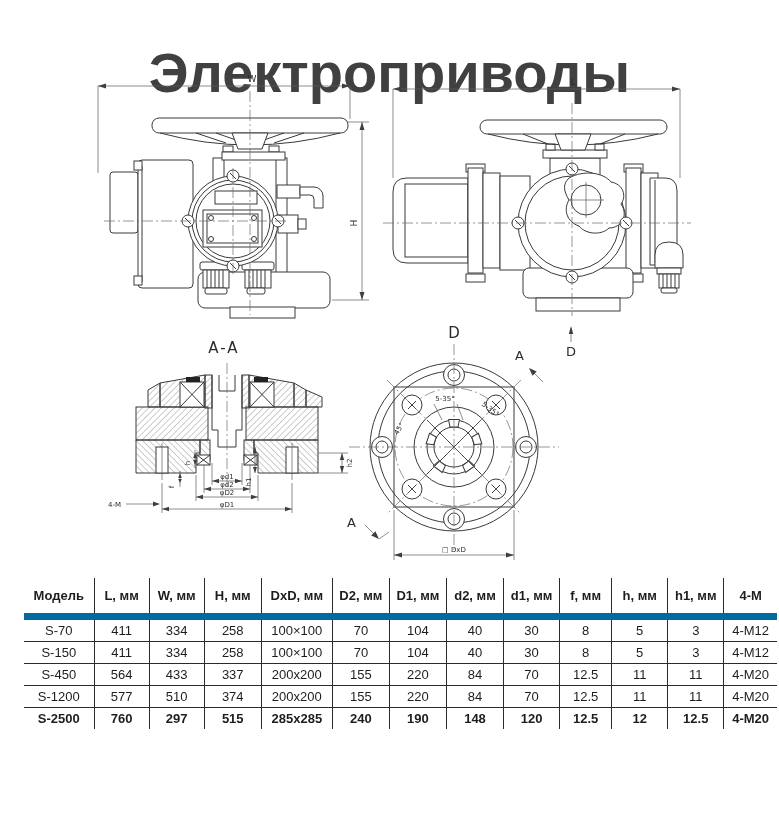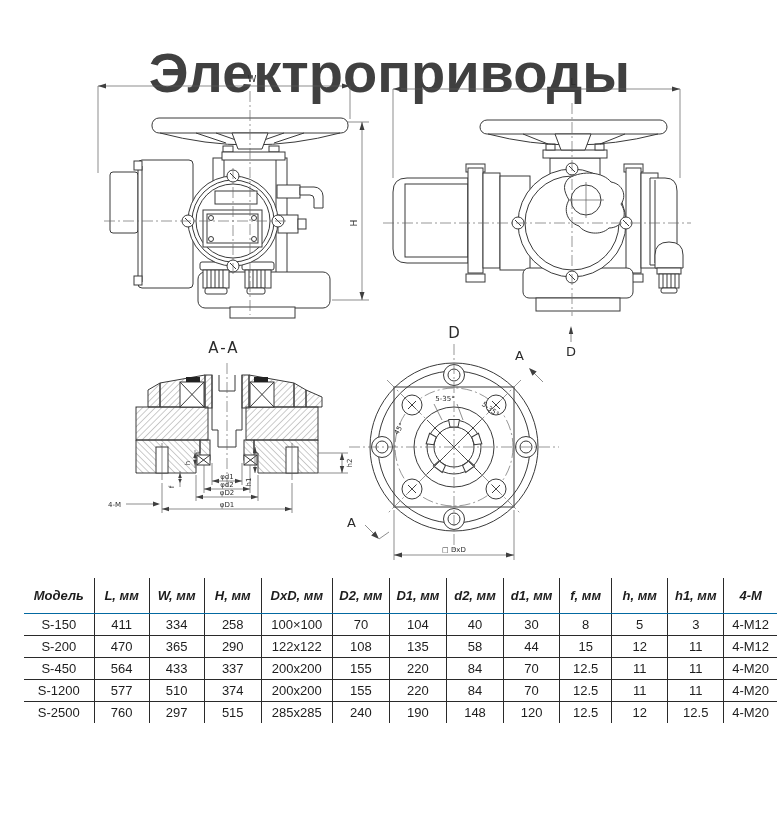--- a/index.html
+++ b/index.html
@@ -17,23 +17,23 @@
   .dimt{font-size:9px;}
   .smt{font-size:7px;}
   .bigt{font-size:15px;}
   .secArr{font-size:13px;}
   
   .spec{position:absolute;left:24px;top:578px;width:753px;border-collapse:collapse;
         table-layout:fixed;font-size:13px;color:#1d1d1d;}
   .spec th,.spec td{padding:0;text-align:center;vertical-align:middle;
         border-left:1px solid #2a2a2a;white-space:nowrap;overflow:hidden;}
   .spec tr > *:first-child{border-left:none;}
-  .spec th{height:35px;font-weight:bold;border-bottom:1px solid #0369a1;font-style:italic;}
+  .spec th{height:35px;font-weight:bold;border-bottom:7px solid #0369a1;}
   .spec td{height:21px;border-bottom:1px solid #2a2a2a;}
-  .spec tbody tr:last-child td{border-bottom:none;}
+  .spec tbody tr:last-child td{border-bottom:none;font-weight:bold;}
 </style>
 </head>
 <body>
 
 <div class="page">
 
   <h1 class="title">Электроприводы</h1>
 
   <svg style="left:76px;top:73px;" width="310" height="250" viewBox="0 0 310 250">
     <g>
@@ -425,47 +425,47 @@
           <th>d2, мм</th>
           <th>d1, мм</th>
           <th>f, мм</th>
           <th>h, мм</th>
           <th>h1, мм</th>
           <th>4-M</th>
         </tr>
       </thead>
     <tbody>
         <tr>
-          <td>S-150</td>
+          <td>S-70</td>
           <td>411</td>
           <td>334</td>
           <td>258</td>
           <td>100×100</td>
           <td>70</td>
           <td>104</td>
           <td>40</td>
           <td>30</td>
           <td>8</td>
           <td>5</td>
           <td>3</td>
           <td>4-M12</td>
         </tr>
         <tr>
-          <td>S-200</td>
-          <td>470</td>
-          <td>365</td>
-          <td>290</td>
-          <td>122x122</td>
-          <td>108</td>
-          <td>135</td>
-          <td>58</td>
-          <td>44</td>
-          <td>15</td>
-          <td>12</td>
-          <td>11</td>
+          <td>S-150</td>
+          <td>411</td>
+          <td>334</td>
+          <td>258</td>
+          <td>100×100</td>
+          <td>70</td>
+          <td>104</td>
+          <td>40</td>
+          <td>30</td>
+          <td>8</td>
+          <td>5</td>
+          <td>3</td>
           <td>4-M12</td>
         </tr>
         <tr>
           <td>S-450</td>
           <td>564</td>
           <td>433</td>
           <td>337</td>
           <td>200x200</td>
           <td>155</td>
           <td>220</td>

